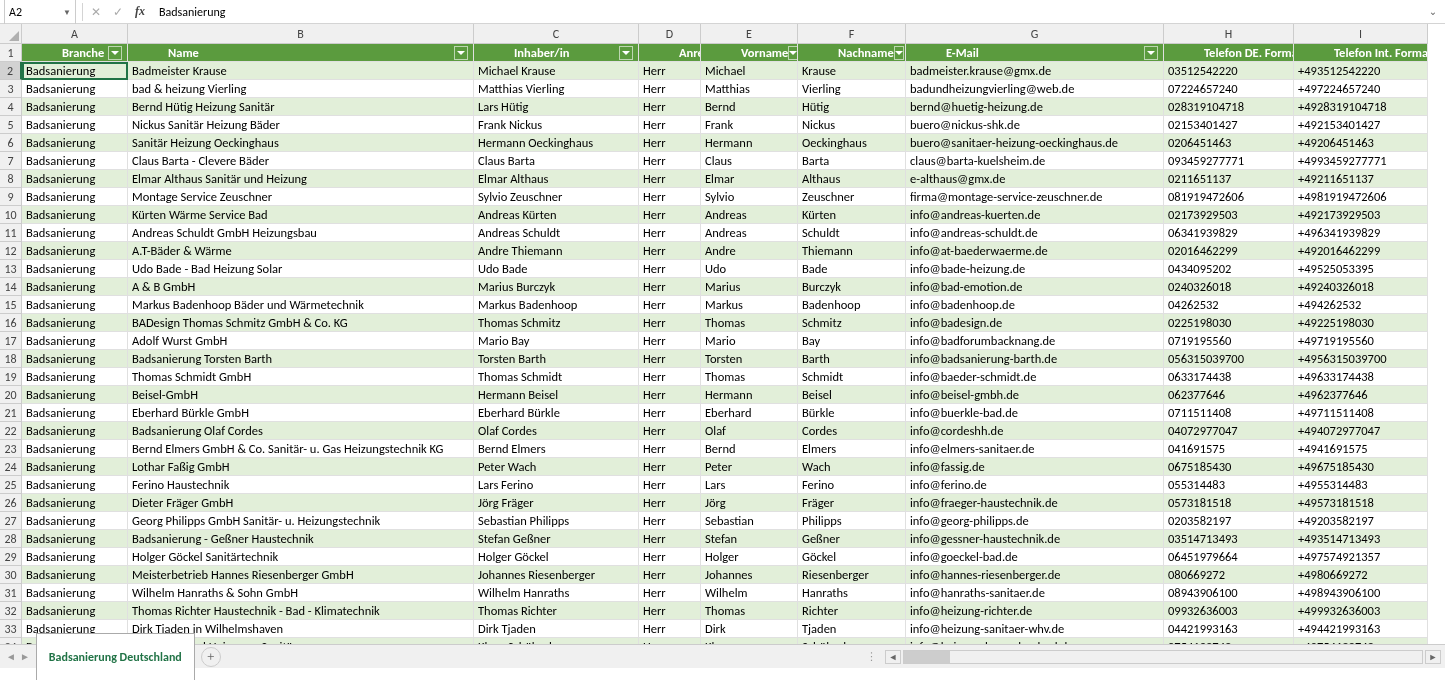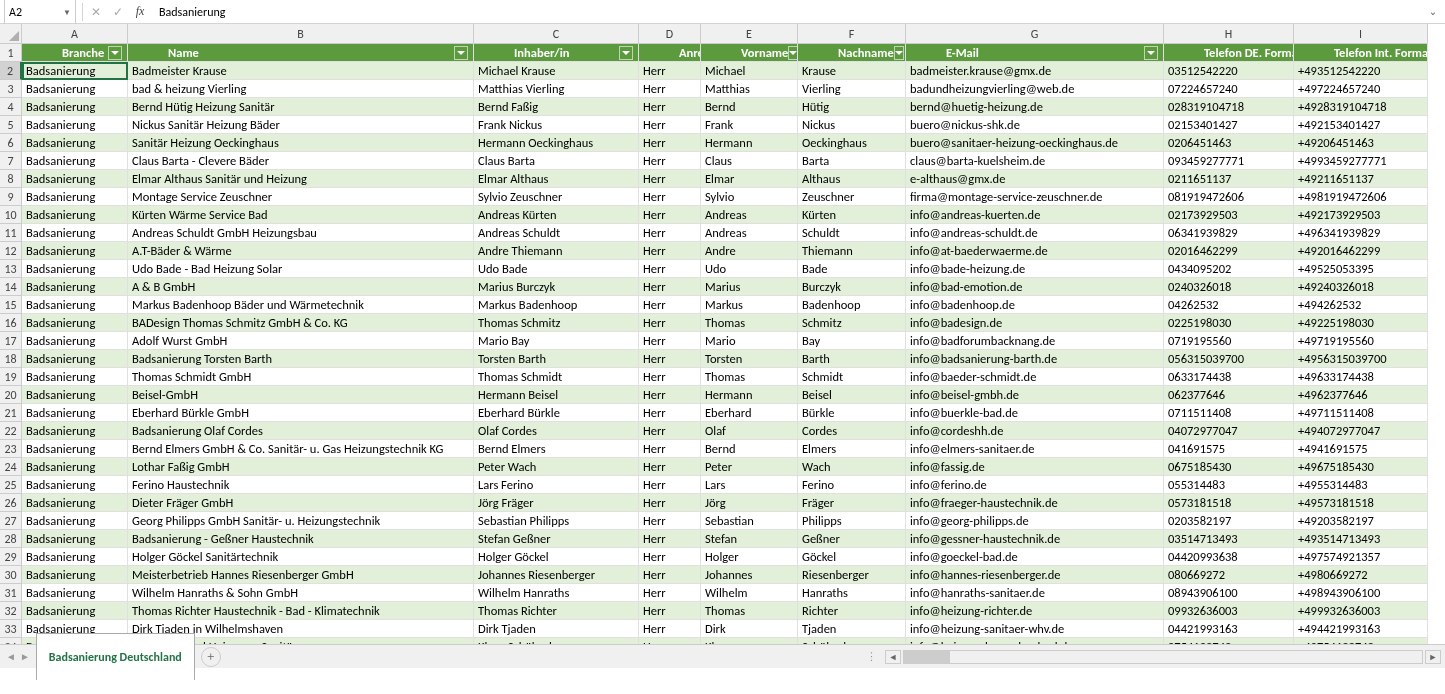--- a/index.html
+++ b/index.html
@@ -4,21 +4,21 @@
 <style>
 * { box-sizing: border-box; margin: 0; padding: 0; }
 body { font-family: Calibri, 'Segoe UI', Arial, sans-serif; font-size: 13px; background: #fff; color: #000; overflow: hidden; width: 1445px; height: 694px; }
 
 
 .formula-bar { display: flex; align-items: center; height: 24px; border-bottom: 1px solid #d4d4d4; background: #fff; }
 .name-box { width: 72px; height: 22px; border: 1px solid #ccc; margin: 0 4px; padding: 14px 4px; display: flex; align-items: center; justify-content: space-between; font-size: 12px; }
 .name-box-arrow { font-size: 8px; color: #666; }
 .fb-divider { width: 1px; height: 18px; background: #d4d4d4; margin: 0 2px; }
 .fb-btn { width: 22px; height: 20px; display: flex; align-items: center; justify-content: center; color: #aaa; font-size: 12px; }
-.fb-btn.fx { font-style: italic; color: #444; font-family: 'Times New Roman', serif; }
+.fb-btn.fx { font-style: italic; color: #444; font-family: 'Times New Roman', serif; font-weight: bold; }
 .formula-input { flex: 1; padding: 0 8px; font-size: 12px; height: 22px; line-height: 22px; }
 .formula-expand { width: 16px; height: 16px; margin-right: 4px; display: flex; align-items: center; justify-content: center; font-size: 10px; color: #666; }
 
 
 .sheet-wrap { position: relative; height: 644px; }
 .sheet { display: grid; grid-template-columns: 22px 106px 346px 165px 62px 97px 108px 258px 130px 134px; }
 
 
 .corner { background: #f0f0f0; border-right: 1px solid #ccc; border-bottom: 1px solid #ccc; position: relative; height: 20px; }
 .corner::after { content: ""; position: absolute; right: 2px; bottom: 2px; width: 0; height: 0; border-left: 10px solid transparent; border-bottom: 10px solid #b0b0b0; }
@@ -125,21 +125,21 @@
       <div class="cell">Matthias Vierling</div>
       <div class="cell">Herr</div>
       <div class="cell">Matthias</div>
       <div class="cell">Vierling</div>
       <div class="cell">badundheizungvierling@web.de</div>
       <div class="cell">07224657240</div>
       <div class="cell">+497224657240</div>
       <div class="rowh">4</div>
       <div class="cell band">Badsanierung</div>
       <div class="cell band">Bernd Hütig Heizung Sanitär</div>
-      <div class="cell band">Bernd Faßig</div>
+      <div class="cell band">Lars Hütig</div>
       <div class="cell band">Herr</div>
       <div class="cell band">Bernd</div>
       <div class="cell band">Hütig</div>
       <div class="cell band">bernd@huetig-heizung.de</div>
       <div class="cell band">028319104718</div>
       <div class="cell band">+4928319104718</div>
       <div class="rowh">5</div>
       <div class="cell">Badsanierung</div>
       <div class="cell">Nickus Sanitär Heizung Bäder</div>
       <div class="cell">Frank Nickus</div>
@@ -380,21 +380,21 @@
       <div class="cell band">03514713493</div>
       <div class="cell band">+493514713493</div>
       <div class="rowh">29</div>
       <div class="cell">Badsanierung</div>
       <div class="cell">Holger Göckel Sanitärtechnik</div>
       <div class="cell">Holger Göckel</div>
       <div class="cell">Herr</div>
       <div class="cell">Holger</div>
       <div class="cell">Göckel</div>
       <div class="cell">info@goeckel-bad.de</div>
-      <div class="cell">04420993638</div>
+      <div class="cell">06451979664</div>
       <div class="cell">+497574921357</div>
       <div class="rowh">30</div>
       <div class="cell band">Badsanierung</div>
       <div class="cell band">Meisterbetrieb Hannes Riesenberger GmbH</div>
       <div class="cell band">Johannes Riesenberger</div>
       <div class="cell band">Herr</div>
       <div class="cell band">Johannes</div>
       <div class="cell band">Riesenberger</div>
       <div class="cell band">info@hannes-riesenberger.de</div>
       <div class="cell band">080669272</div>

